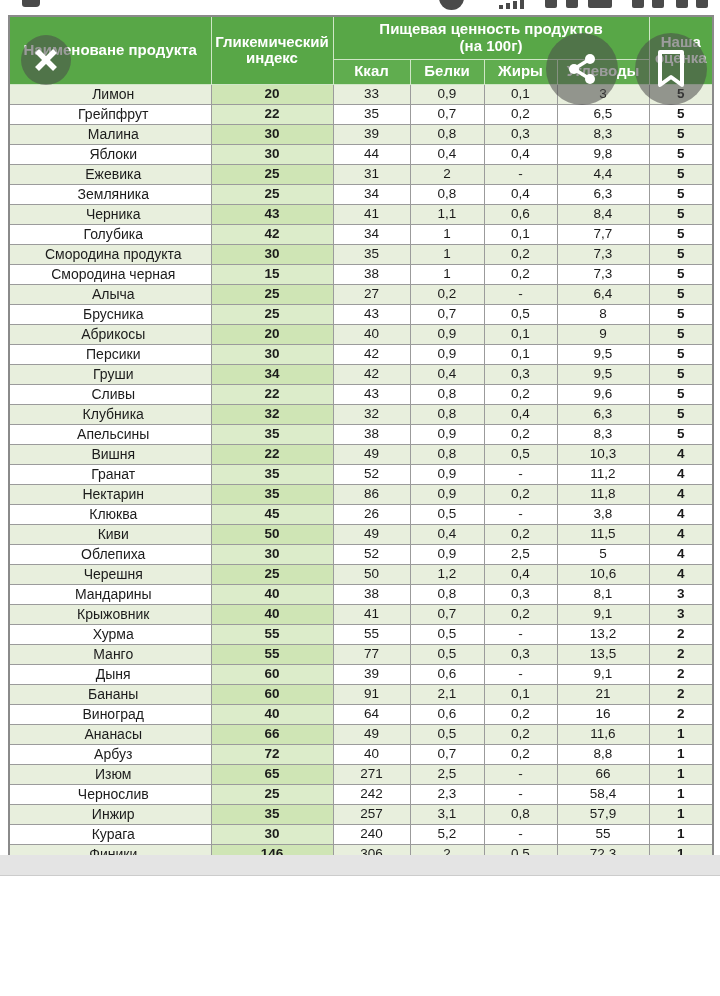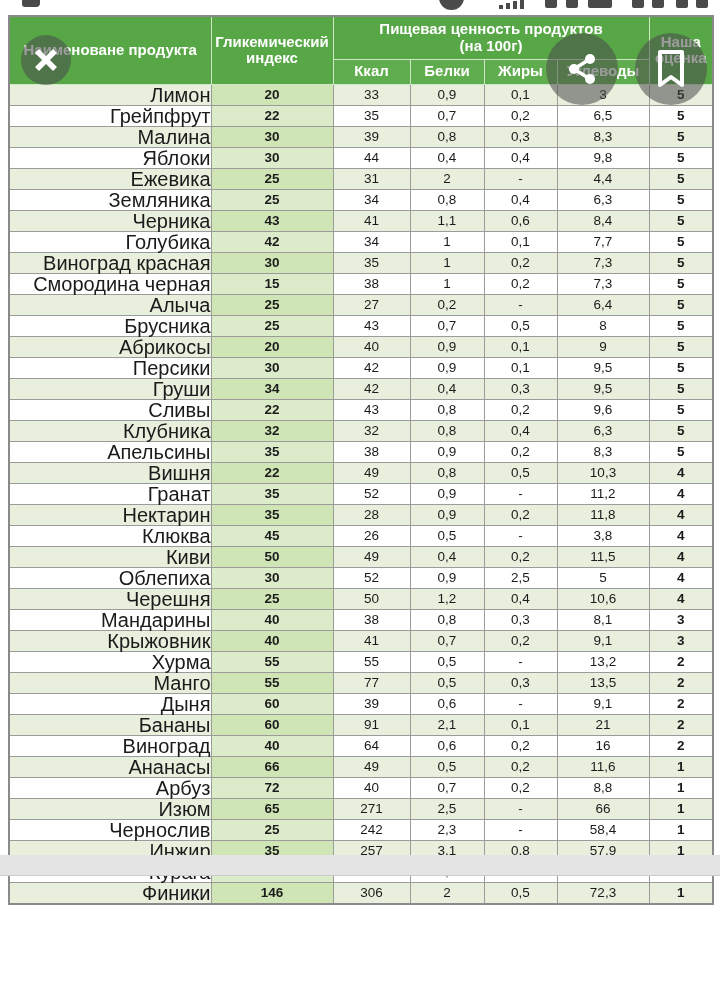--- a/index.html
+++ b/index.html
@@ -13,21 +13,21 @@
   
   table.nutri{position:absolute;left:8px;top:15px;width:704px;border-collapse:collapse;
               table-layout:fixed;border:2px solid #8a8a8a;}
   table.nutri th{background:var(--header_green);color:#fff;font-weight:bold;font-size:15px;
                  line-height:1.12;border:1px solid #cfe7c6;padding:0;vertical-align:middle;}
   table.nutri thead tr.sub th{background:var(--subheader_green);height:24px;}
   table.nutri thead tr.main th{height:33px;}
   th .wrapbox{display:block;width:240px;margin:4px auto;}
   table.nutri td{border:1px solid #9b9b9b;height:19px;padding:0;font-size:13.5px;
                  text-align:center;line-height:1;background:#fff;}
-  table.nutri td.c-name{text-align:right;padding-left:6px;font-size:20px;}
+  table.nutri td.c-name{text-align:center;padding-left:6px;font-size:14px;}
   tbody tr:nth-child(odd) td{background:var(--row_stripe);}
   tbody tr:nth-child(odd) td.c-gi{background:var(--gi_odd);}
   tbody tr:nth-child(even) td.c-gi{background:var(--gi_even);}
   td.c-gi,td.c-rating{font-weight:bold;}
 
   
   .ovl{position:absolute;border-radius:50%;background:var(--overlay_circle);
        display:flex;align-items:center;justify-content:center;border:none;cursor:pointer;}
   .ovl svg{display:block;}
 
@@ -157,21 +157,21 @@
         <tr>
           <td class="c-name">Голубика</td>
           <td class="c-gi">42</td>
           <td class="c-kcal">34</td>
           <td class="c-protein">1</td>
           <td class="c-fat">0,1</td>
           <td class="c-carbs">7,7</td>
           <td class="c-rating">5</td>
         </tr>
         <tr>
-          <td class="c-name">Виноград красная</td>
+          <td class="c-name">Смородина продукта</td>
           <td class="c-gi">30</td>
           <td class="c-kcal">35</td>
           <td class="c-protein">1</td>
           <td class="c-fat">0,2</td>
           <td class="c-carbs">7,3</td>
           <td class="c-rating">5</td>
         </tr>
         <tr>
           <td class="c-name">Смородина черная</td>
           <td class="c-gi">15</td>
@@ -267,21 +267,21 @@
           <td class="c-gi">35</td>
           <td class="c-kcal">52</td>
           <td class="c-protein">0,9</td>
           <td class="c-fat">-</td>
           <td class="c-carbs">11,2</td>
           <td class="c-rating">4</td>
         </tr>
         <tr>
           <td class="c-name">Нектарин</td>
           <td class="c-gi">35</td>
-          <td class="c-kcal">28</td>
+          <td class="c-kcal">86</td>
           <td class="c-protein">0,9</td>
           <td class="c-fat">0,2</td>
           <td class="c-carbs">11,8</td>
           <td class="c-rating">4</td>
         </tr>
         <tr>
           <td class="c-name">Клюква</td>
           <td class="c-gi">45</td>
           <td class="c-kcal">26</td>
           <td class="c-protein">0,5</td>

